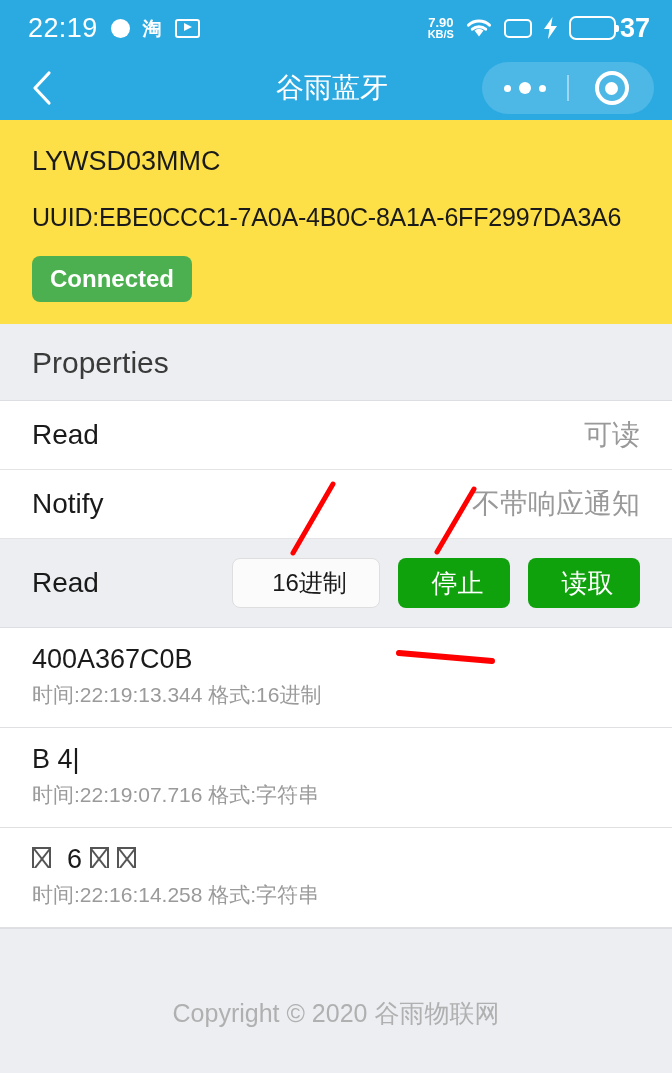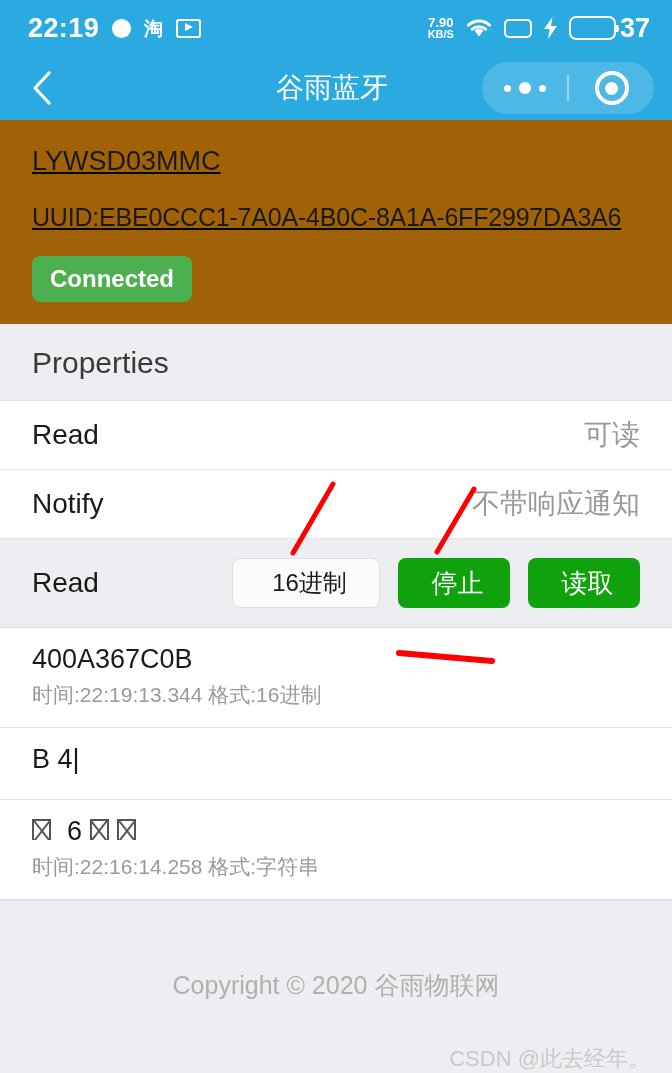--- a/index.html
+++ b/index.html
@@ -30,21 +30,21 @@
     box-sizing: border-box;
     color: #ffffff;
   }
   .status-left {
     display: flex;
     align-items: center;
     gap: 13px;
   }
   .status-time {
     font-size: 27px;
-    font-weight: bold;
+    font-weight: normal;
     letter-spacing: 0.4px;
   }
   .dot-icon {
     width: 19px;
     height: 19px;
     border-radius: 50%;
     background: #ffffff;
     display: inline-block;
   }
   .tao-icon {
@@ -208,23 +208,22 @@
   .ring::after {
     content: "";
     width: 13px;
     height: 13px;
     border-radius: 50%;
     background: #ffffff;
   }
 
   
   .device-head {
-    background: #a16207;
+    background: #fde047;
     padding: 26px 16px 22px 32px;
-    text-decoration: underline;
   }
   .device-name {
     font-size: 27px;
     color: #1a1a1a;
     margin-bottom: 26px;
   }
   .device-uuid {
     font-size: 25px;
     color: #1a1a1a;
     margin-bottom: 24px;
@@ -465,20 +464,21 @@
 
   <div class="log-list">
 
     <div class="log-item">
       <div class="log-value">400A367C0B</div>
       <div class="log-meta">时间:22:19:13.344 格式:16进制</div>
     </div>
 
     <div class="log-item">
       <div class="log-value">B 4|</div>
+      <div class="log-meta">时间:22:19:07.716 格式:字符串</div>
     </div>
 
     <div class="log-item">
       <div class="log-value">
         <span class="tofu-wrap"><span class="tofu"></span></span>
         <span>&nbsp;6</span>
         <span class="tofu-wrap"><span class="tofu"></span></span>
         <span class="tofu-wrap"><span class="tofu"></span></span>
       </div>
       <div class="log-meta">时间:22:16:14.258 格式:字符串</div>

